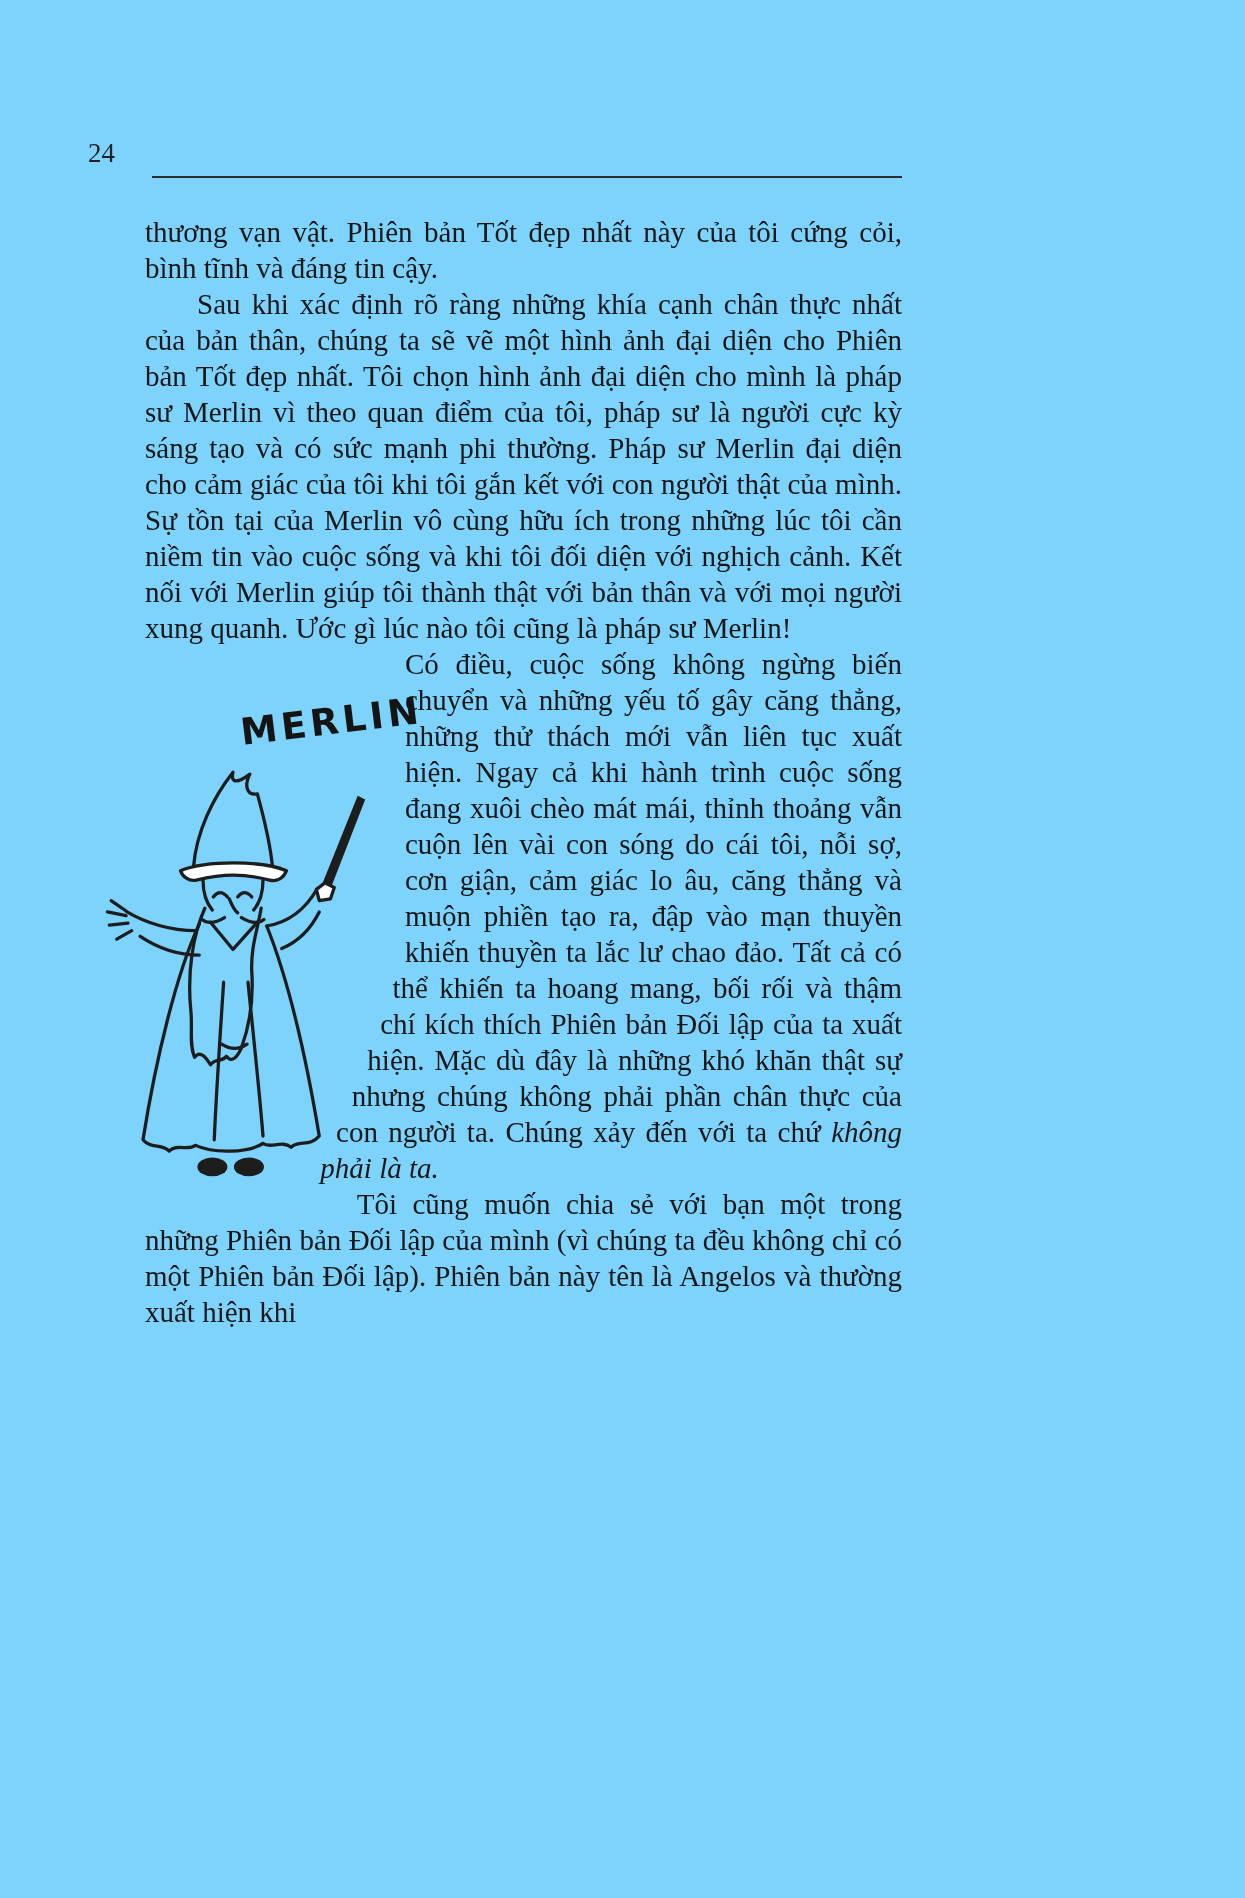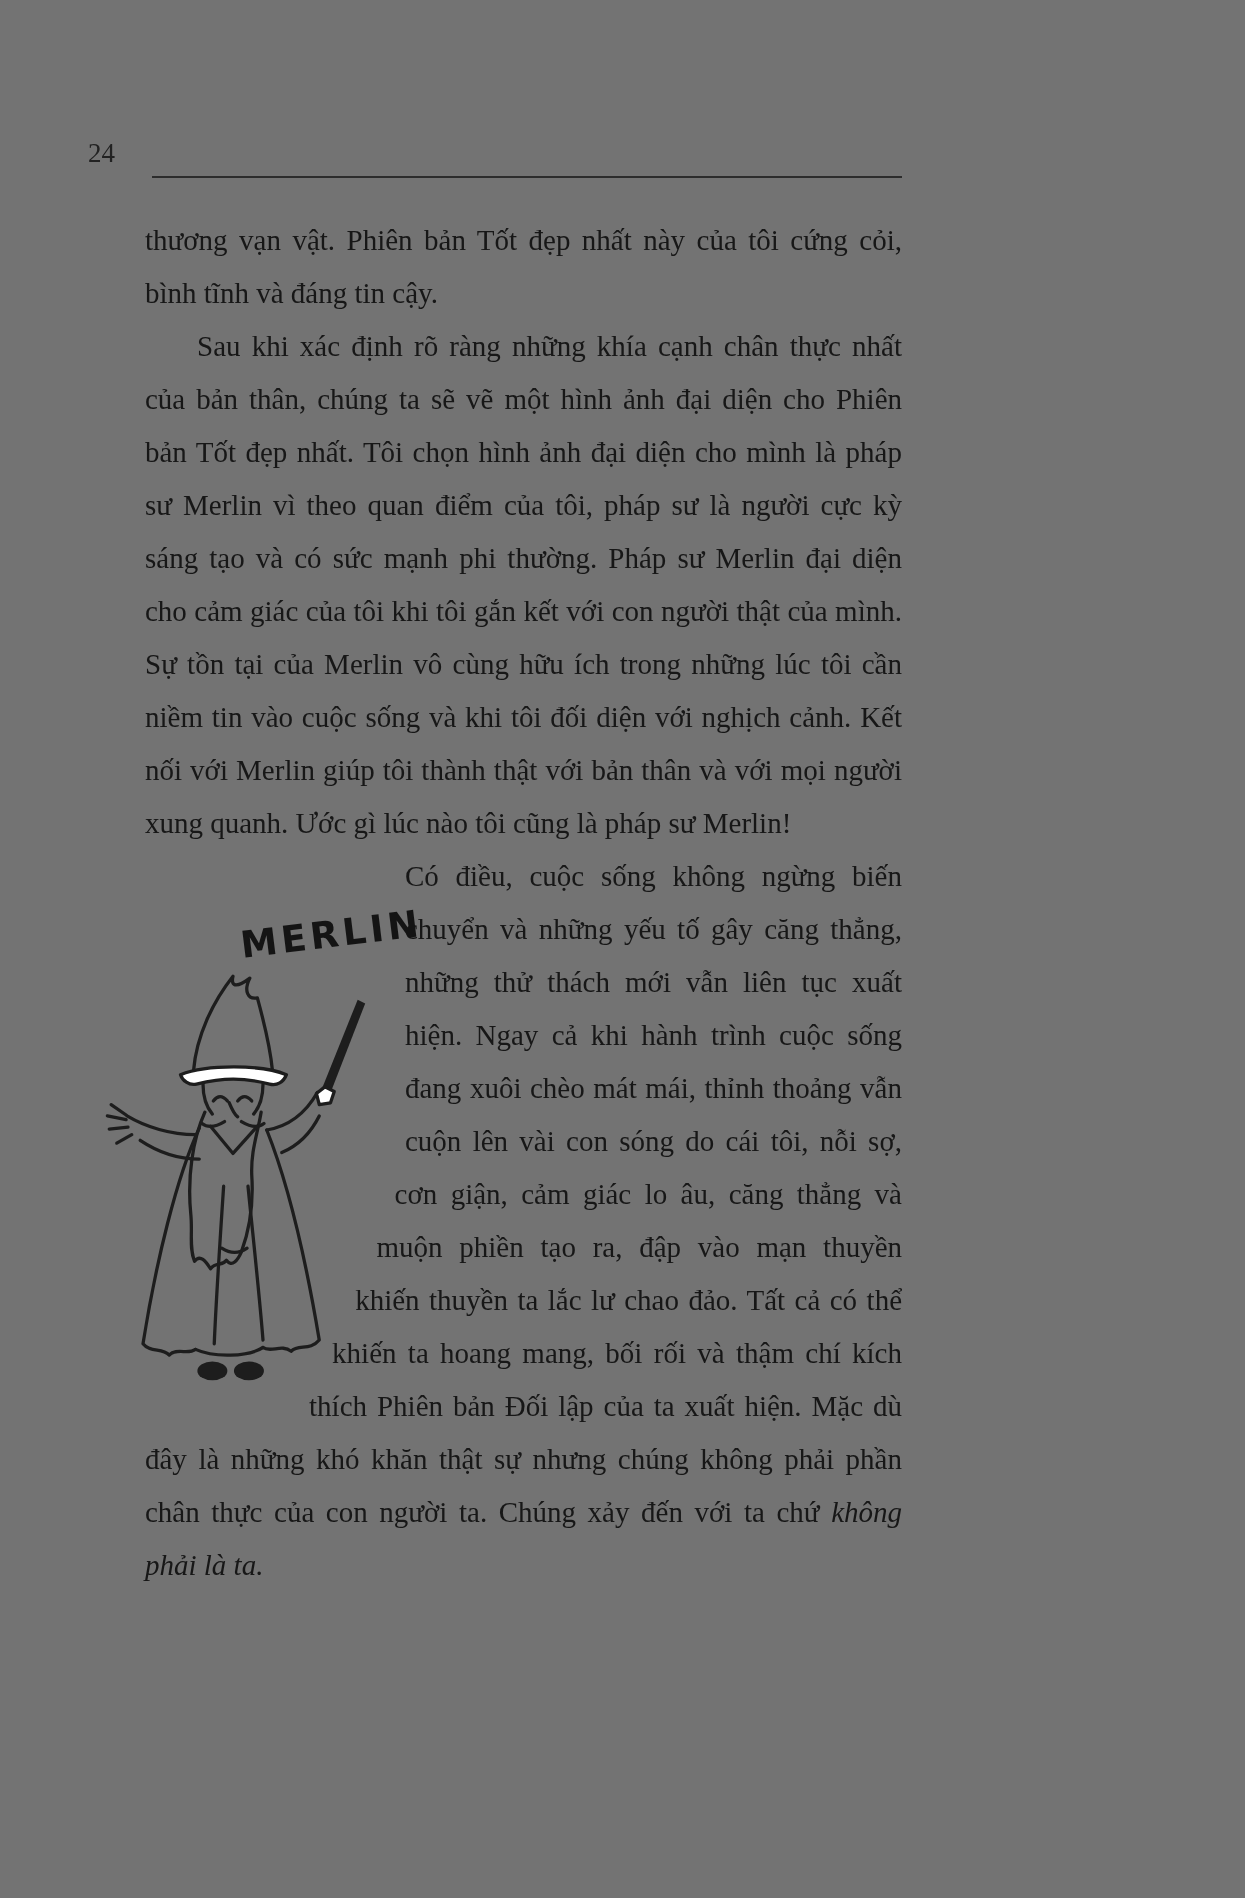--- a/index.html
+++ b/index.html
@@ -1,21 +1,21 @@
 <!DOCTYPE html>
 <html><head>
 <meta charset="utf-8">
 <style>
   * { margin:0; padding:0; box-sizing:border-box; }
   html,body { background:#ffffff; }
   .page {
     position:relative;
     width:1245px;
     height:1898px;
-    background:#737373;
+    background:#7dd3fc;
     overflow:hidden;
     font-family:"Liberation Serif","DejaVu Serif",serif;
     color:#1c1c1c;
   }
   .page-number {
     position:absolute;
     left:88px; top:138px;
     font-size:27px;
     color:#222;
   }
@@ -32,21 +32,21 @@
     position:absolute;
     left:152px; top:176px;
     width:750px; height:2px;
     background:#2c2c2c;
   }
   .body-text {
     position:absolute;
     left:145px; top:214px;
     width:757px;
     font-size:29px;
-    line-height:53px;
+    line-height:36px;
     text-align:justify;
     color:#171717;
   }
   .body-text p { margin:0; }
   .indent { text-indent:52px; }
   .merlin-float {
     float:left;
     width:318px;
     height:560px;
     margin-left:-58px;
@@ -132,15 +132,16 @@
             <path d="M176,252 C182,312 188,366 192,416"></path>
             <path d="M148,318 q14,9 27,0"></path>
 
             <ellipse cx="138" cy="449" rx="16" ry="10" fill="#1d1d1d" stroke="none"></ellipse>
             <ellipse cx="177" cy="449" rx="16" ry="10" fill="#1d1d1d" stroke="none"></ellipse>
           </g>
         </svg>
       </span><span>Có điều, cuộc sống không ngừng biến chuyển và những yếu tố gây căng thẳng, những thử thách mới vẫn liên tục xuất hiện. Ngay cả khi hành trình cuộc sống đang xuôi chèo mát mái, thỉnh thoảng vẫn cuộn lên vài con sóng do cái tôi, nỗi sợ, cơn giận, cảm giác lo âu, căng thẳng và muộn phiền tạo ra, đập vào mạn thuyền khiến thuyền ta lắc lư chao đảo. Tất cả có thể khiến ta hoang mang, bối rối và thậm chí kích thích Phiên bản Đối lập của ta xuất hiện. Mặc dù đây là những khó khăn thật sự nhưng chúng không phải phần chân thực của con người ta. Chúng xảy đến với ta chứ </span><span class="emph">không phải là ta.</span>
     </p>
 
+    <p class="indent">Tôi cũng muốn chia sẻ với bạn một trong những Phiên bản Đối lập của mình (vì chúng ta đều không chỉ có một Phiên bản Đối lập). Phiên bản này tên là Angelos và thường xuất hiện khi</p>
 
   </div>
 </div>
 
 </body></html>

